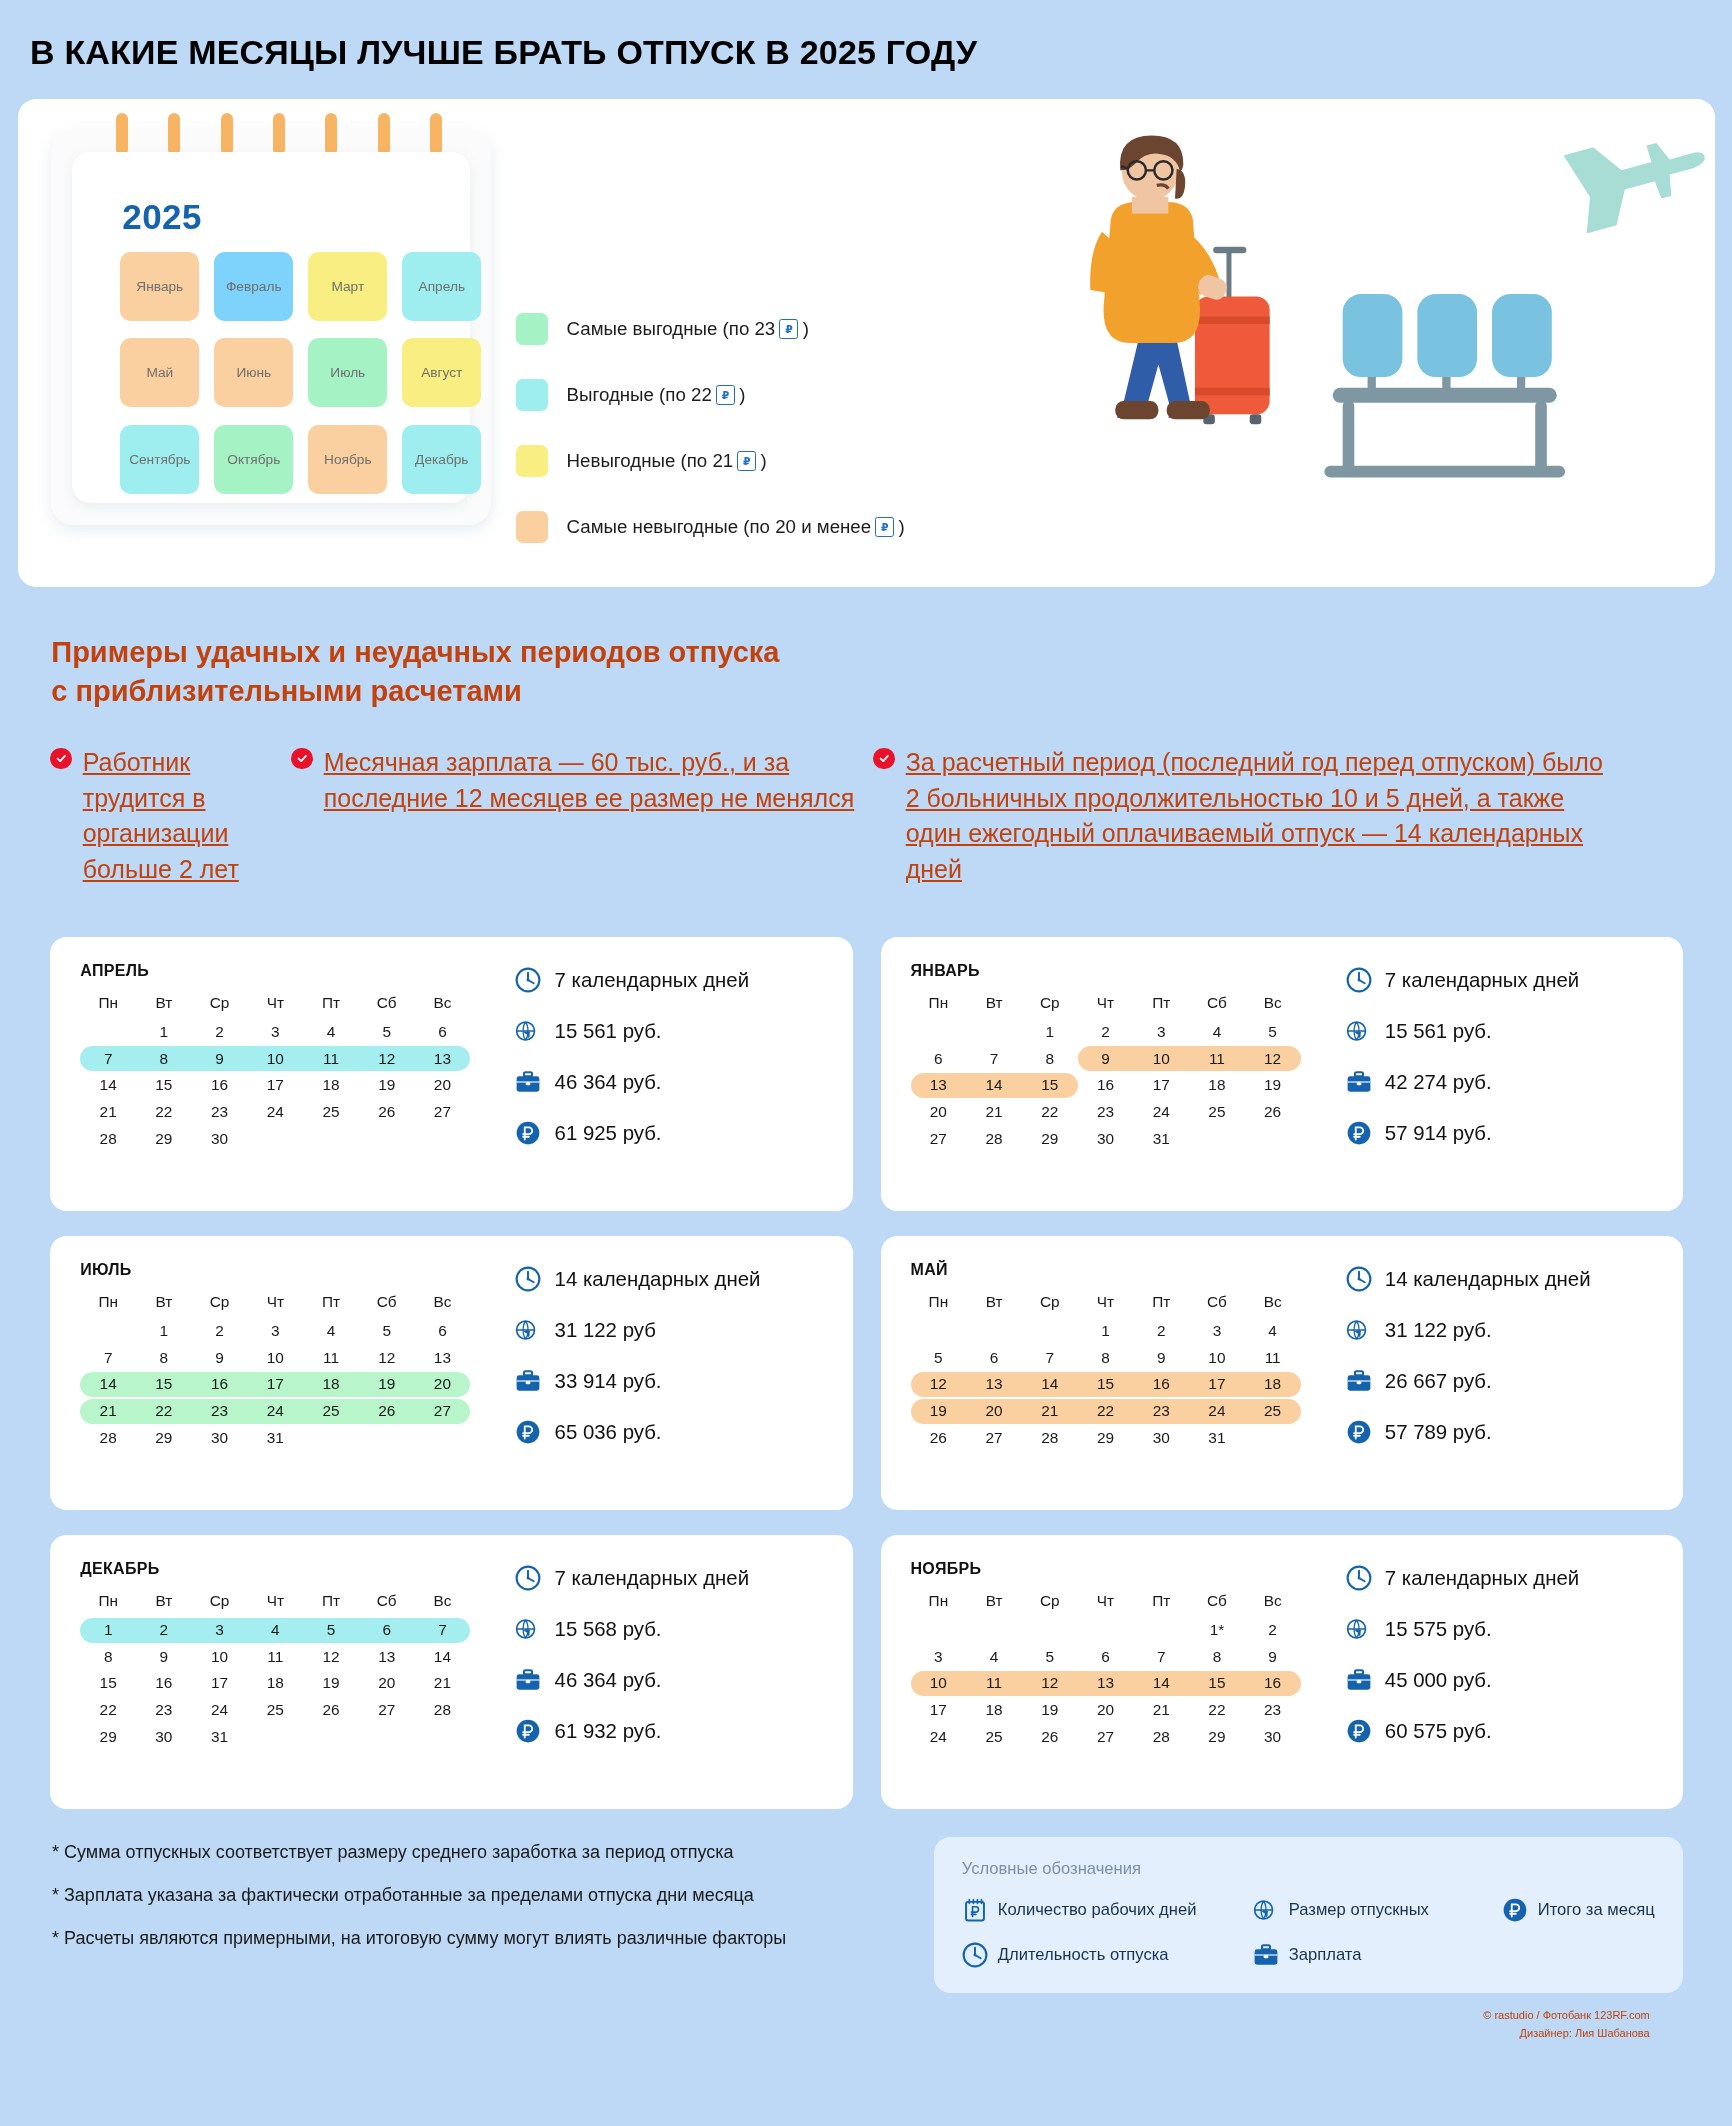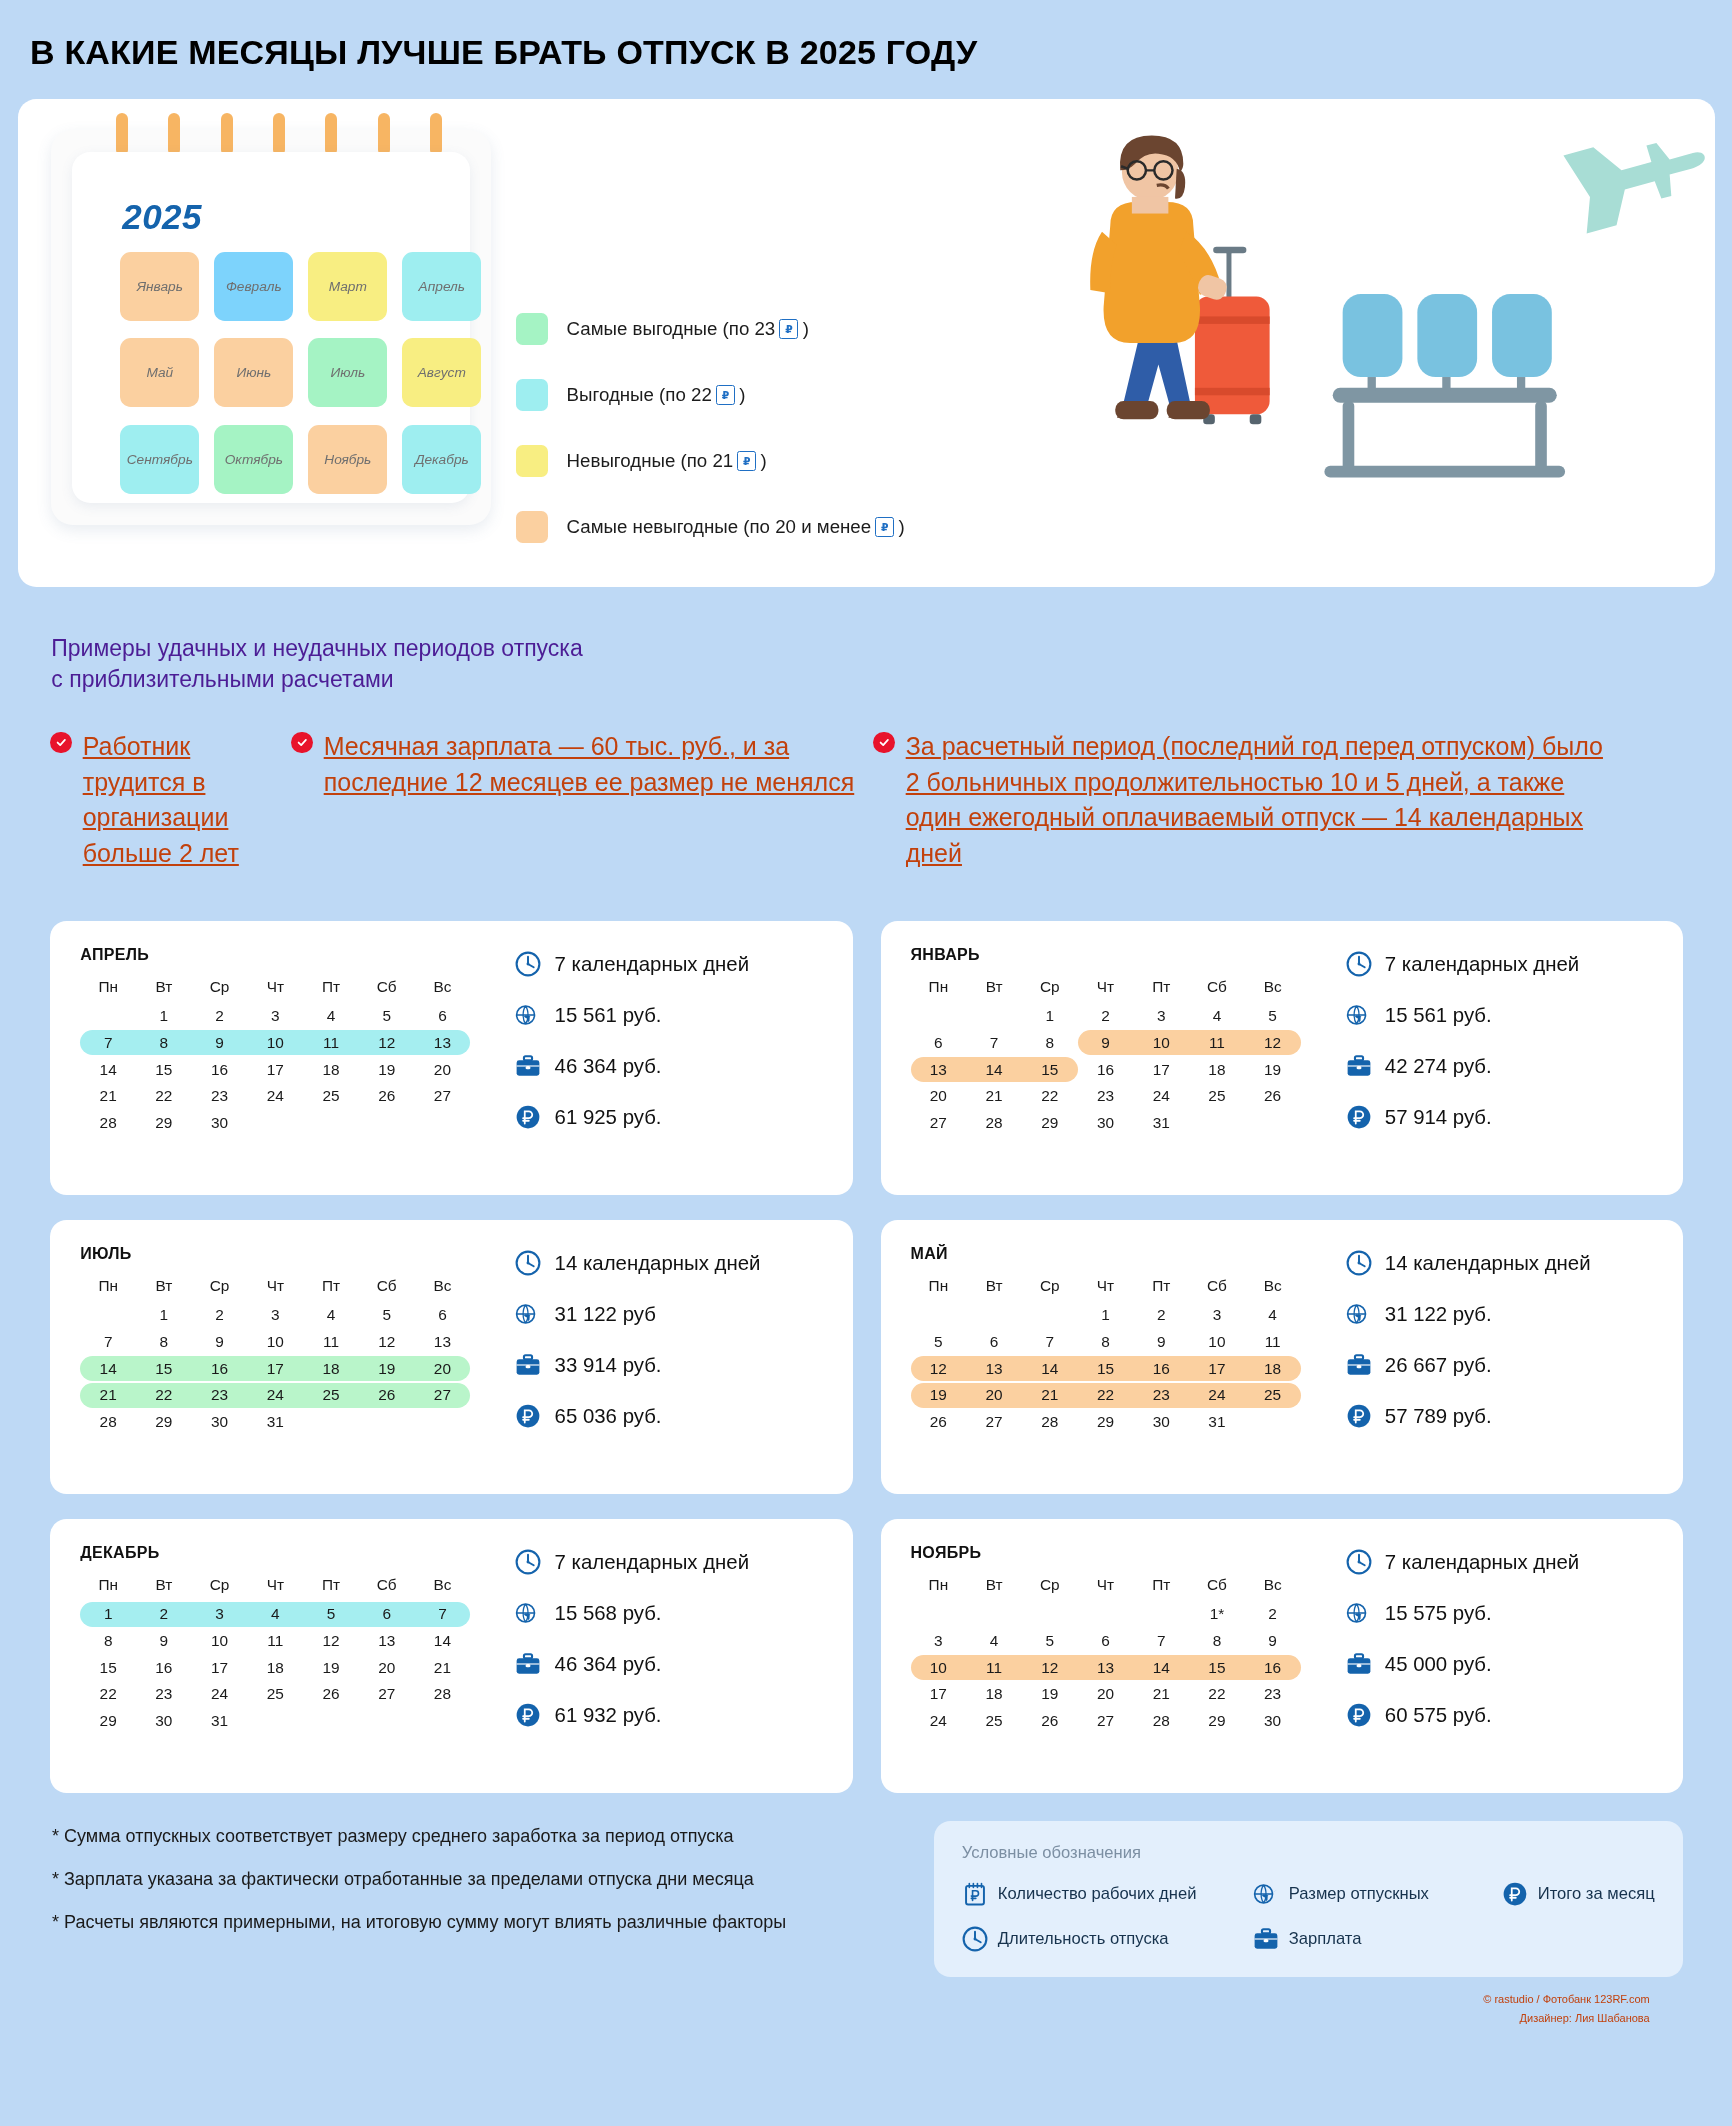--- a/index.html
+++ b/index.html
@@ -28,21 +28,20 @@
     height: 488px;
     overflow: hidden;
   }
   .cal-card {
     position: absolute;
     left: 33px; top: 31px;
     width: 440px; height: 395px;
     background: #fbfbfb;
     border-radius: 21.6px;
     box-shadow: 0 5px 15px rgba(80,110,150,.13);
-    font-style: italic;
   }
   .cal-inner {
     position:absolute; left:21px; top:22.4px; right:21px; bottom:21.6px;
     background:#fff; border-radius:18.3px;
     box-shadow: 0 3.3px 11.6px rgba(90,120,160,.10);
   }
   .rings { position:absolute; left:65px; top:-16.6px; width:316px; height:50px; }
   .ring {
     position:absolute; top:0; width:11.6px; height:43px;
     background:#f7b563; border-radius:6.6px;
@@ -81,21 +80,21 @@
     content:""; position:absolute; top:-1.7px; left:1.7px; right:1.7px; height:2.5px;
     border-top:1.8px dotted #1f6fc4;
   }
 
   
   .illus { position:absolute; right:0; top:0; width:665px; height:488px; }
 
   
   .main-section { margin: 21.6px 18.3px 0 18.3px; }
   .sec-title {
-    color:#4c1d95; font-size:23px; font-weight:normal; line-height:1.33;
+    color:#c2410c; font-size:29px; font-weight:bold; line-height:1.33;
     padding: 25px 0 0 33px;
   }
   .assumptions {
     display:flex; gap:0; padding: 35px 0 0 32px;
   }
   .assume { display:flex; gap:10.8px; }
   .assume:nth-child(1){ width:241px; }
   .assume:nth-child(2){ width:582px; }
   .assume:nth-child(3){ width:748px; }
   .check {

